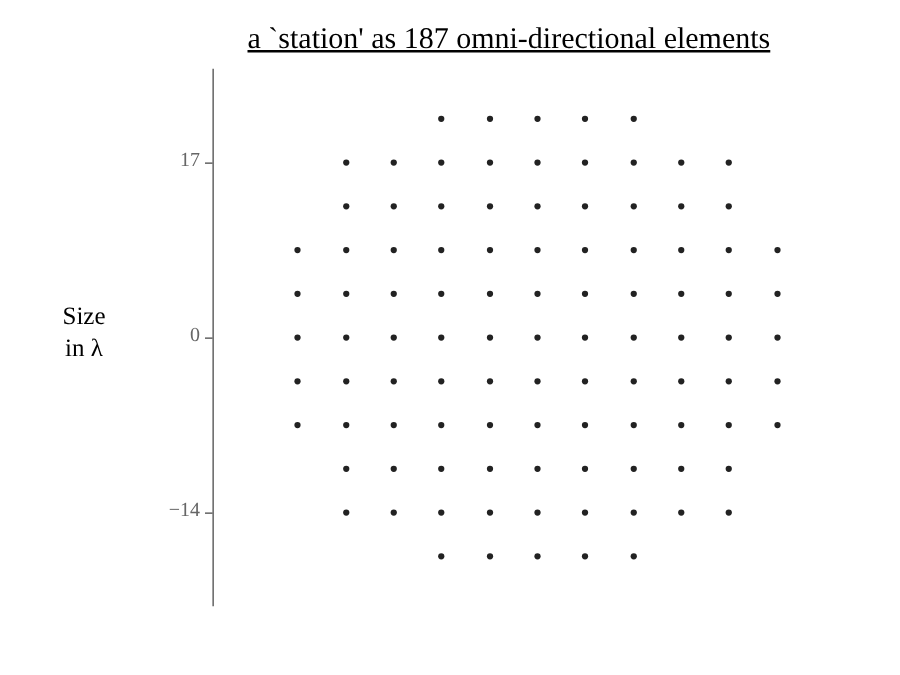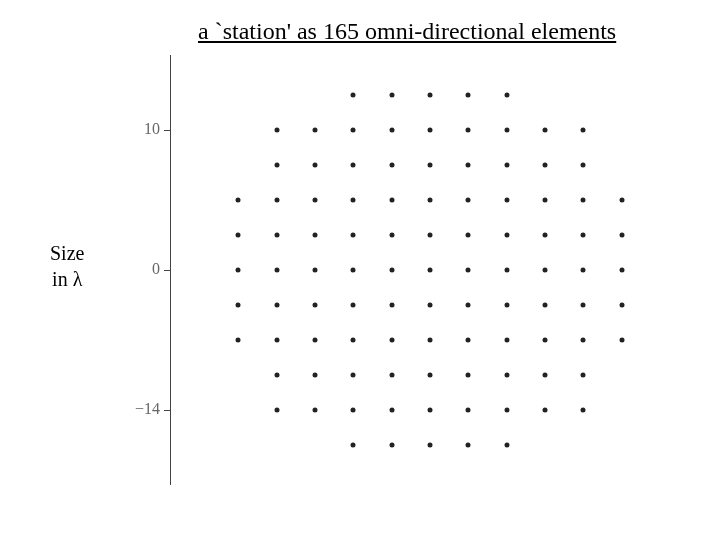--- a/index.html
+++ b/index.html
@@ -58,31 +58,31 @@
     width: 5px;
     height: 5px;
     background: #222;
     border-radius: 50%;
     transform: translate(-50%, -50%);
   }
 </style>
 </head>
 <body>
 
-<div class="title">a `station' as 165  omni-directional elements</div>
+<div class="title">a `station' as 187  omni-directional elements</div>
 
 <div class="ylabel">
   <span>Size</span><br>
   <span>in </span><span class="lambda">λ</span>
 </div>
 
 <div class="plot" id="plot">
   <div class="axis-line" style="left:10px; top:5px; width:1px; height:430px;"></div>
 <div class="tick" style="left: 4px; top: 80px; width: 6px; height: 1px;"></div>
-    <div class="tick-label" style="left: -40px; top: 70px; width: 40px;">10</div>
+    <div class="tick-label" style="left: -40px; top: 70px; width: 40px;">17</div>
     <div class="tick" style="left: 4px; top: 220px; width: 6px; height: 1px;"></div>
     <div class="tick-label" style="left: -40px; top: 210px; width: 40px;">0</div>
     <div class="tick" style="left: 4px; top: 360px; width: 6px; height: 1px;"></div>
     <div class="tick-label" style="left: -40px; top: 350px; width: 40px;">−14</div>
     <div class="dot" style="left: 193.333px; top: 45px;"></div>
     <div class="dot" style="left: 231.667px; top: 45px;"></div>
     <div class="dot" style="left: 270px; top: 45px;"></div>
     <div class="dot" style="left: 308.333px; top: 45px;"></div>
     <div class="dot" style="left: 346.667px; top: 45px;"></div>
     <div class="dot" style="left: 116.667px; top: 80px;"></div>

